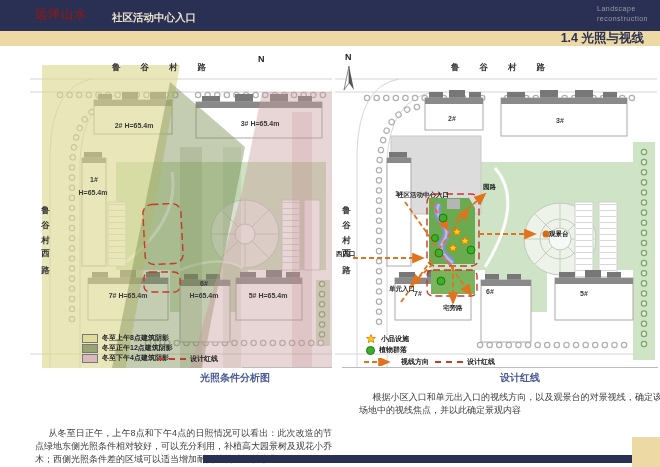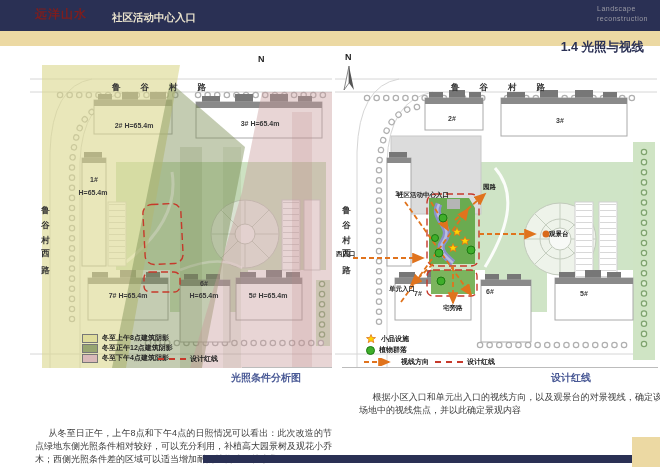--- a/index.html
+++ b/index.html
@@ -5,39 +5,39 @@
   html,body{margin:0;padding:0;}
   body{width:660px;height:467px;position:relative;overflow:hidden;background:#fff;
        font-family:"Liberation Sans","DejaVu Sans",sans-serif;}
   .abs{position:absolute;}
   
   .topbar{left:0;top:0;width:660px;height:31px;background:#2a3054;}
   .apptitle{left:35px;top:6px;font-size:12px;font-weight:bold;color:#7f1d1d;letter-spacing:1px;}
   .appsub{left:112px;top:11px;font-size:10.5px;font-weight:bold;color:#eae3cd;}
   .brand{right:12px;top:4px;font-size:7px;color:#9a9aa4;text-align:left;line-height:10px;letter-spacing:.5px;}
   .sectionbar{left:0;top:31px;width:660px;height:15px;background:#ecd9a3;}
-  .sectiontitle{right:16px;top:31px;height:15px;line-height:15px;font-size:12.5px;font-weight:bold;color:#2a3054;margin-top:9px;}
+  .sectiontitle{right:16px;top:31px;height:15px;line-height:15px;font-size:12.5px;font-weight:bold;color:#2a3054;}
   
   .diagram{overflow:hidden;}
   .dleft{left:30px;top:52px;width:302px;height:316px;}
   .dright{left:335px;top:52px;width:322px;height:316px;}
   .bldg{font-size:7px;font-weight:bold;color:#3a3a3a;text-align:center;white-space:nowrap;}
   .north{font-size:9px;font-weight:bold;color:#222;}
-  .streettop{font-size:8.5px;font-weight:bold;color:#333;letter-spacing:20px;white-space:nowrap;margin-top:20px;}
+  .streettop{font-size:8.5px;font-weight:bold;color:#333;letter-spacing:20px;white-space:nowrap;}
   .streetleft{font-size:8.5px;font-weight:bold;color:#333;writing-mode:vertical-rl;text-orientation:upright;letter-spacing:15px;}
   .tinylabel{font-size:6.5px;font-weight:bold;color:#222;white-space:nowrap;}
   
   .legrow{font-size:7px;font-weight:bold;color:#222;white-space:nowrap;display:flex;align-items:center;gap:4px;}
   .sw{display:inline-block;width:14px;height:7px;border:1px solid #777;}
   .sw-y{background:#dfdc9b;} .sw-g{background:#97a571;} .sw-p{background:#d9b9b9;}
   .dash-red{display:inline-block;width:28px;height:0;border-top:2px dashed #c6392b;}
   .plantdot{display:inline-block;width:7px;height:7px;border-radius:50%;background:#3fae2a;border:1px solid #1c7a12;}
   
   .rule{height:1px;background:#bcbcbc;}
-  .caption{font-size:10px;font-weight:bold;color:#4a5a96;text-align:center;}
+  .caption{font-size:10px;font-weight:bold;color:#4a5a96;text-align:left;}
   .para{font-size:9px;line-height:13px;color:#3c3c3c;text-indent:1.5em;text-align:justify;}
   .bottomnavy{left:203px;top:455px;width:429px;height:8px;background:#2a3054;}
   .bottomgold{left:632px;top:437px;width:28px;height:30px;background:#ecd9a3;}
 </style>
 </head>
 <body>
 
 <div class="abs topbar"></div>
 <div class="abs apptitle">远洋山水</div>
 <div class="abs appsub">社区活动中心入口</div>

